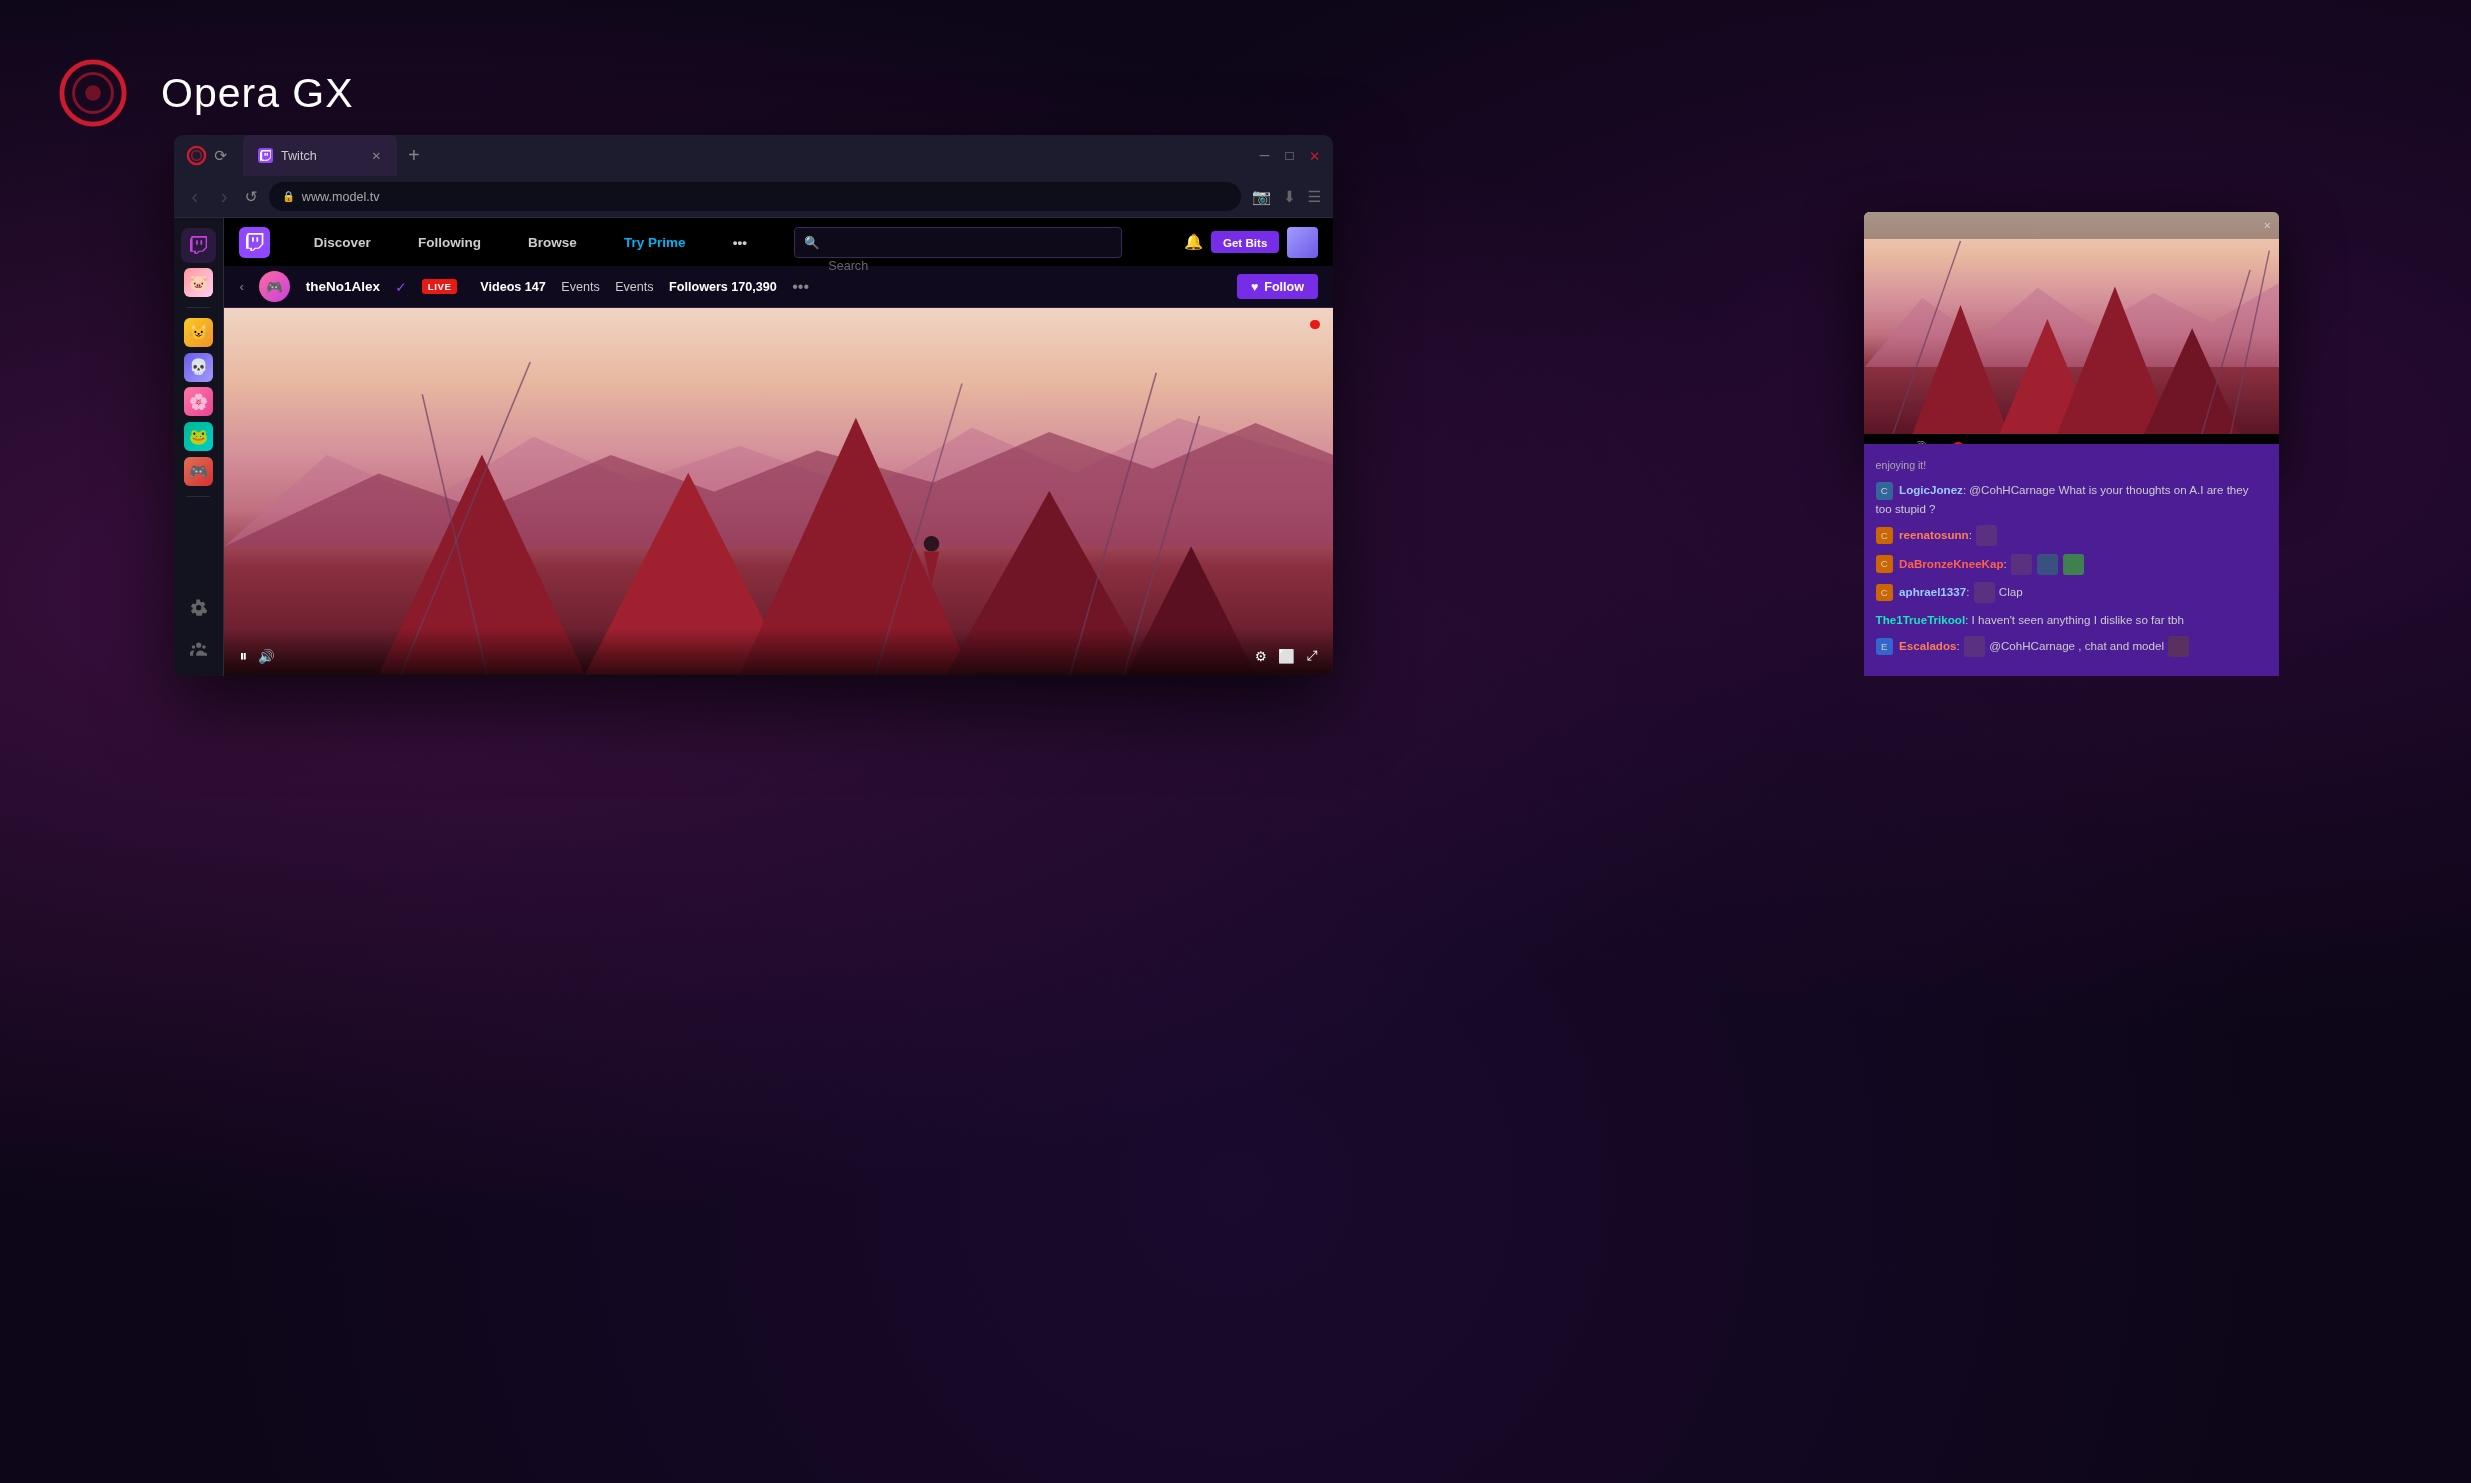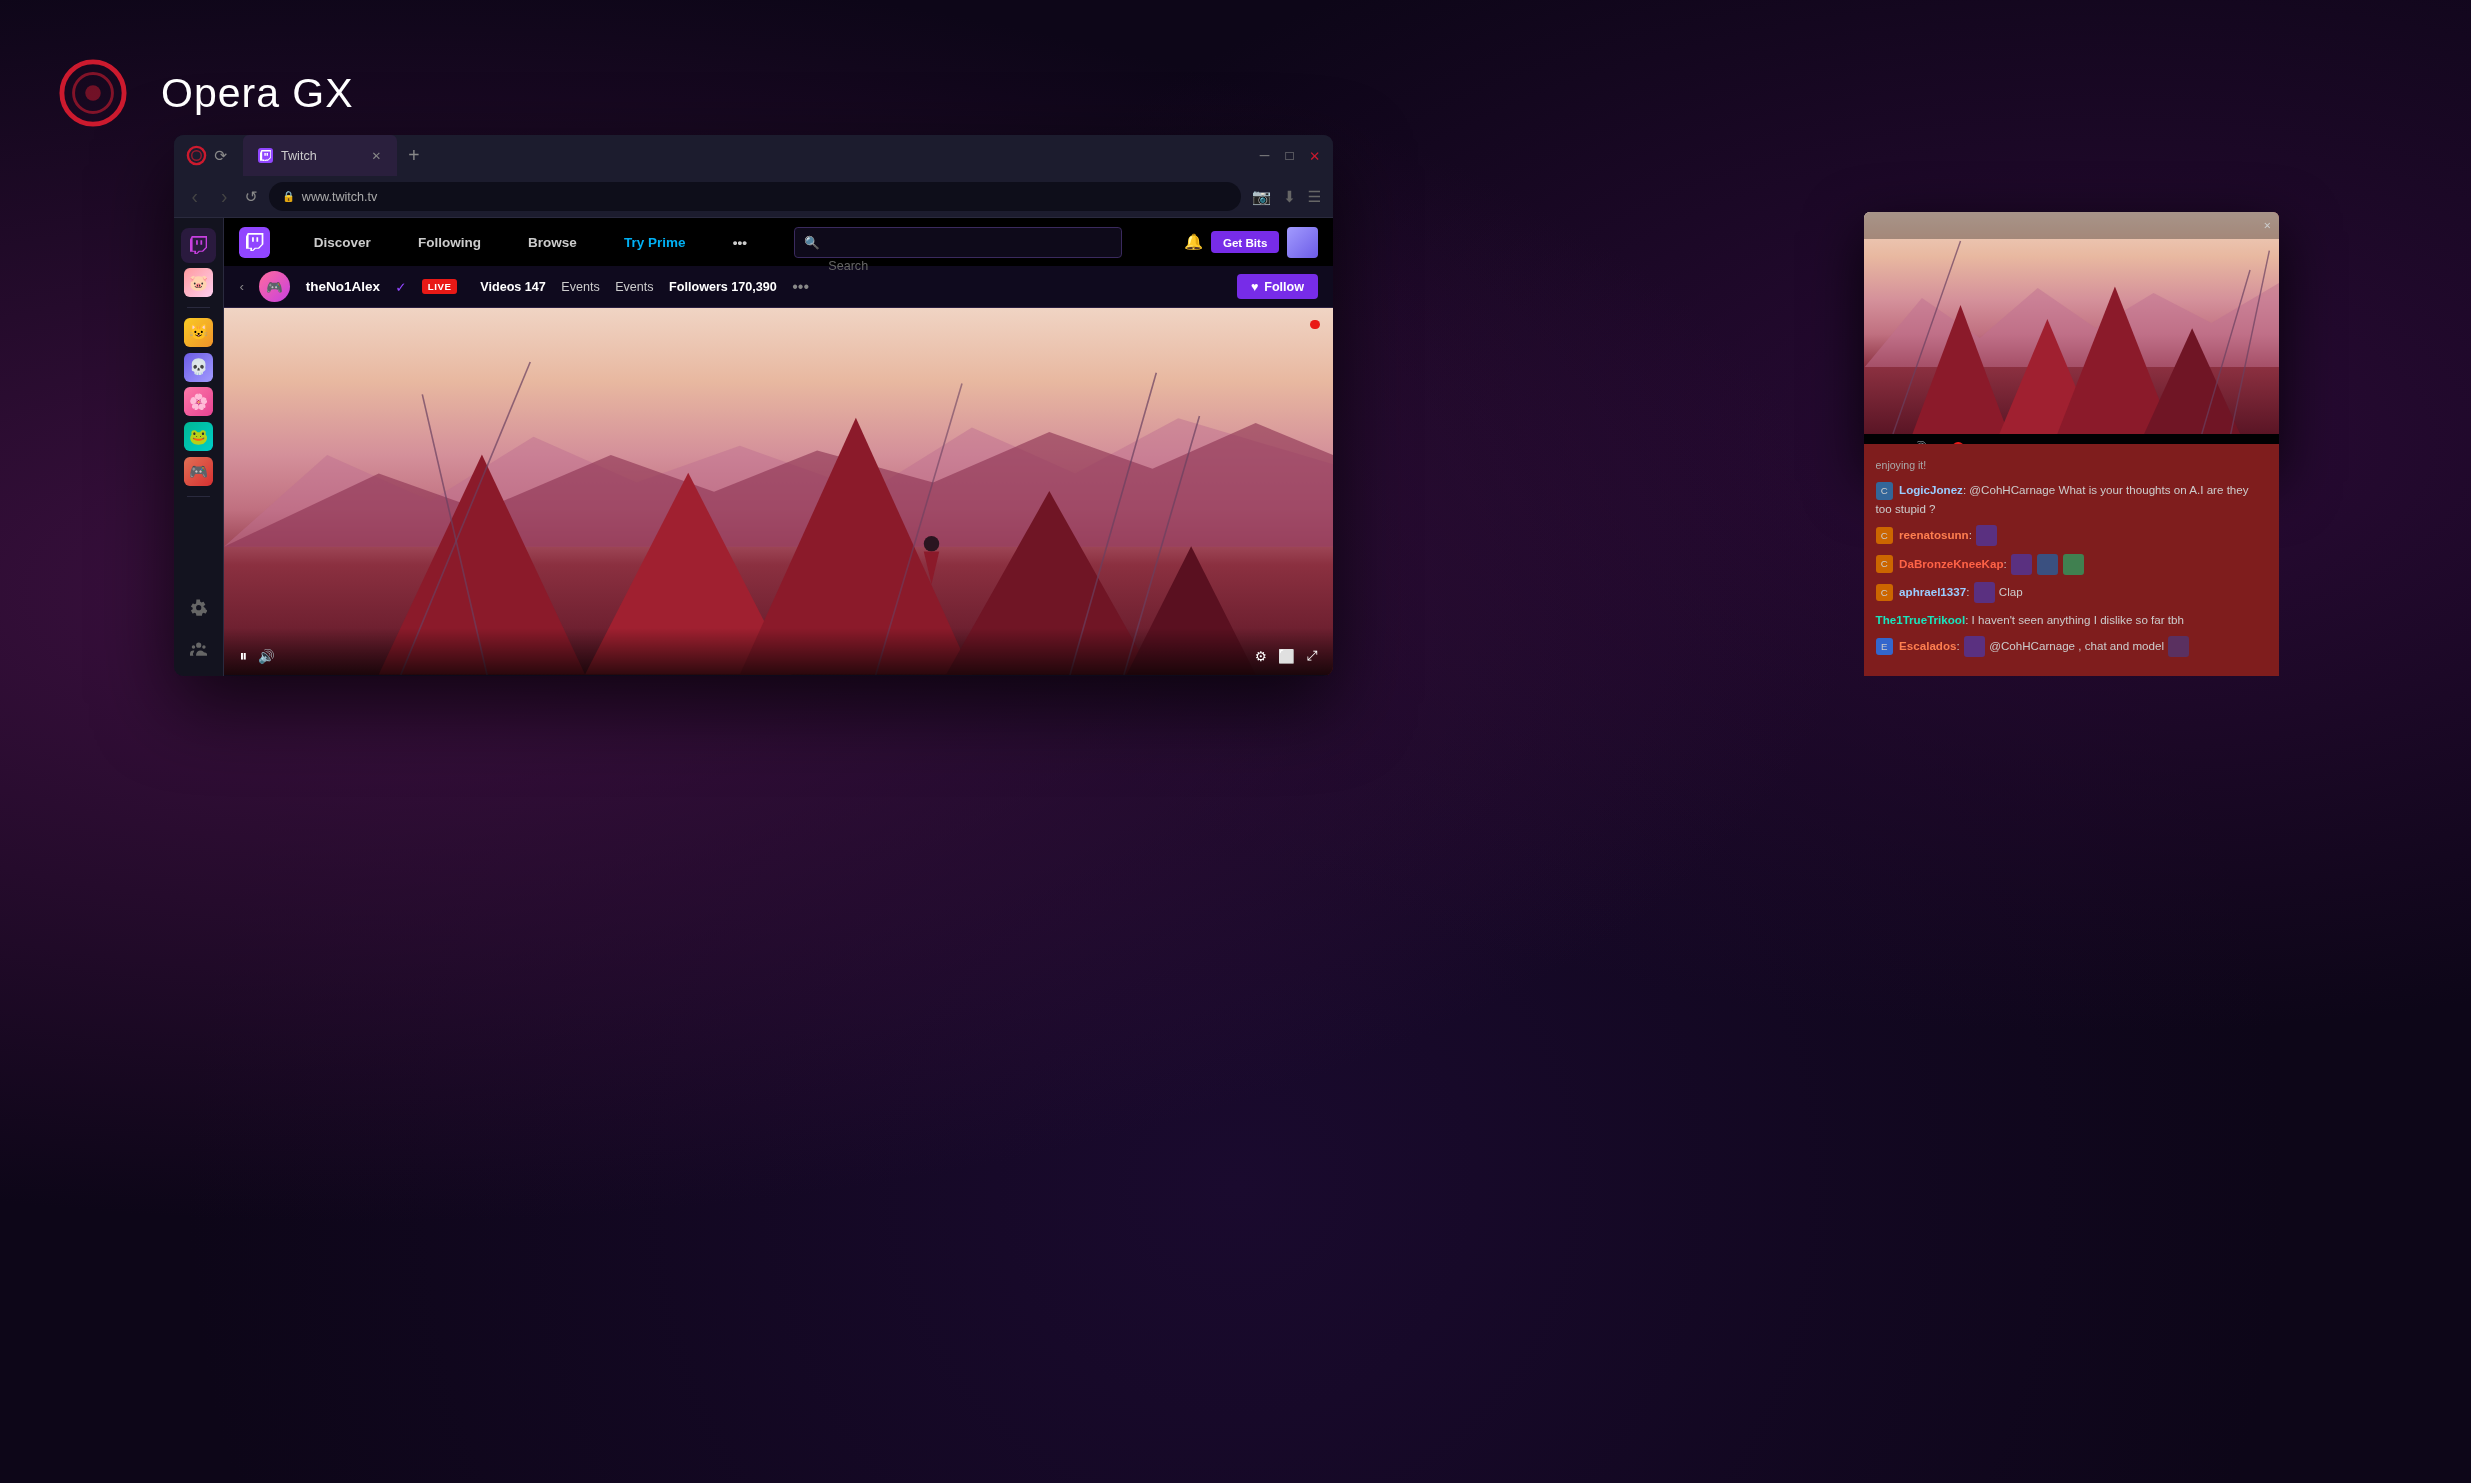--- a/index.html
+++ b/index.html
@@ -566,21 +566,21 @@
       font-size: 10.6px;
       white-space: nowrap;
     }
 
     
     .chat-section {
       position: absolute;
       top: 444px;
       right: 193px;
       width: 415px;
-      background: #7f1d1d;
+      background: #4c1d95;
       padding: 11.6px;
       z-index: 20;
     }
 
     .chat-message {
       margin-bottom: 7.7px;
       font-size: 11.6px;
       line-height: 1.5;
       color: #ccc;
     }
@@ -629,21 +629,21 @@
       <span class="win-btn" style="color:#cc1a2e;">✕</span>
     </div>
   </div>
 
   <div class="address-bar">
     <span class="nav-btn disabled" style="font-size:19.3px;">‹</span>
     <span class="nav-btn disabled" style="font-size:19.3px;">›</span>
     <span class="refresh-btn">↺</span>
     <div class="url-bar">
       <span class="url-lock">🔒</span>
-      <span style="font-size:12.6px; color:#aaa;">www.twitch.tv</span>
+      <span style="font-size:12.6px; color:#aaa;">www.model.tv</span>
     </div>
     <div class="address-actions">
       <span class="addr-icon">📷</span>
       <span class="addr-icon">⬇</span>
       <span class="addr-icon">☰</span>
     </div>
   </div>
 
   <div class="browser-body">
 

